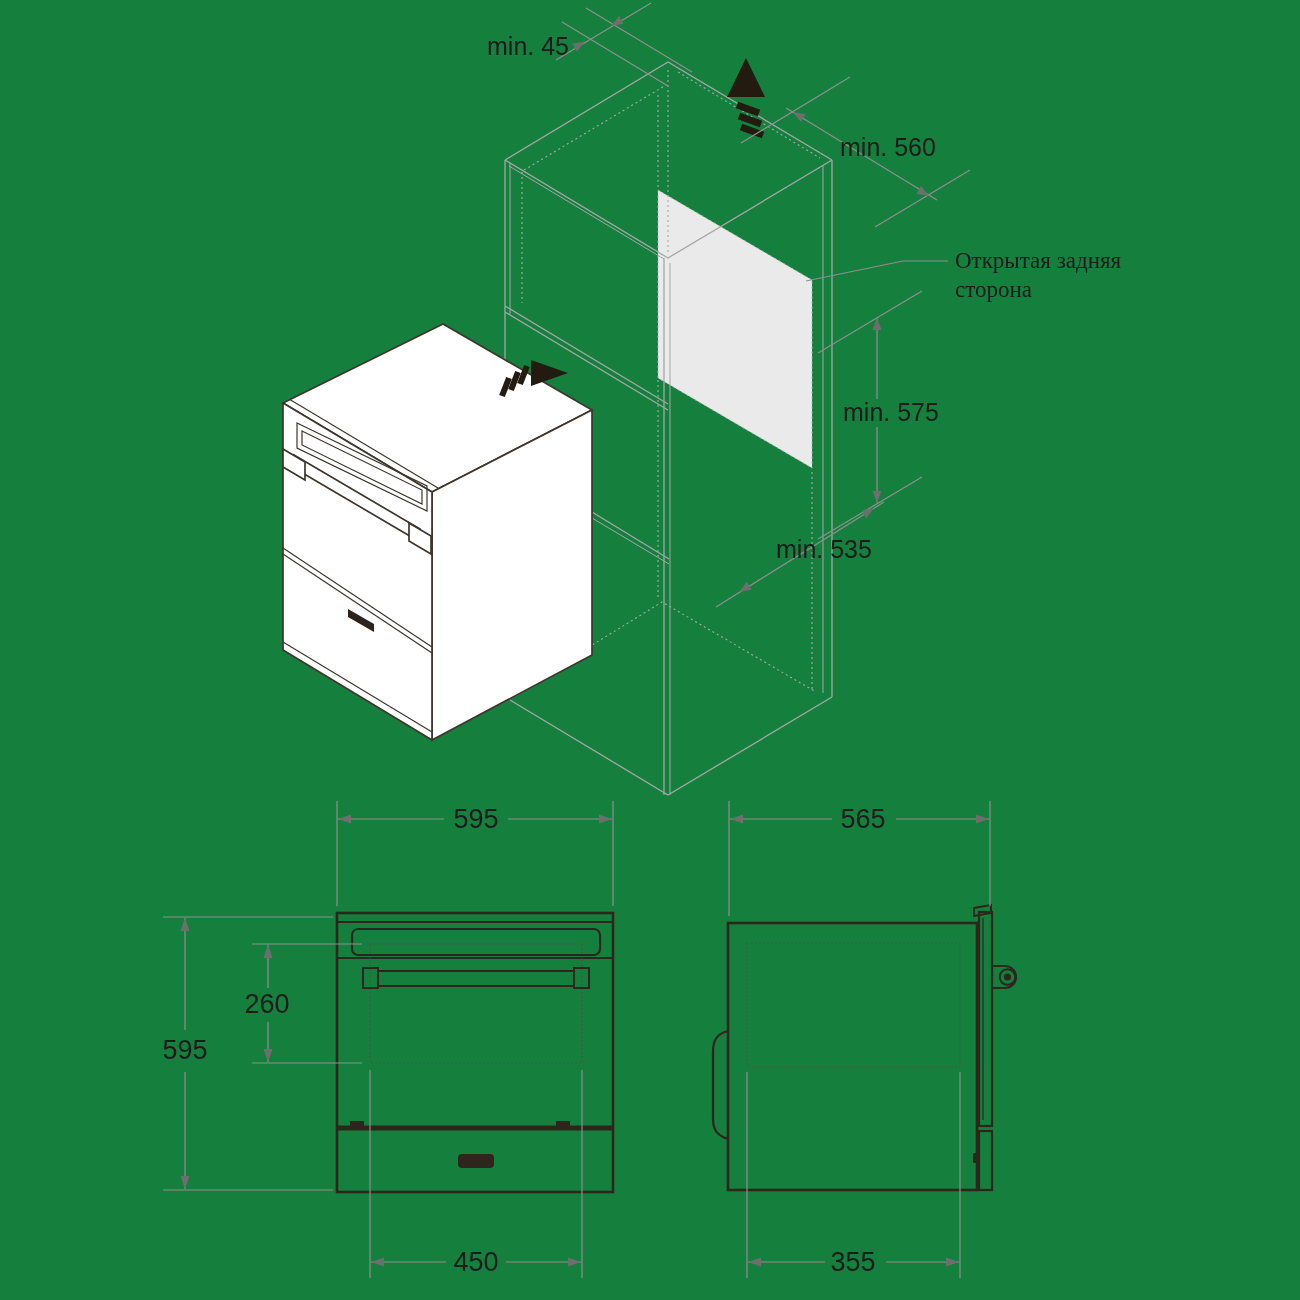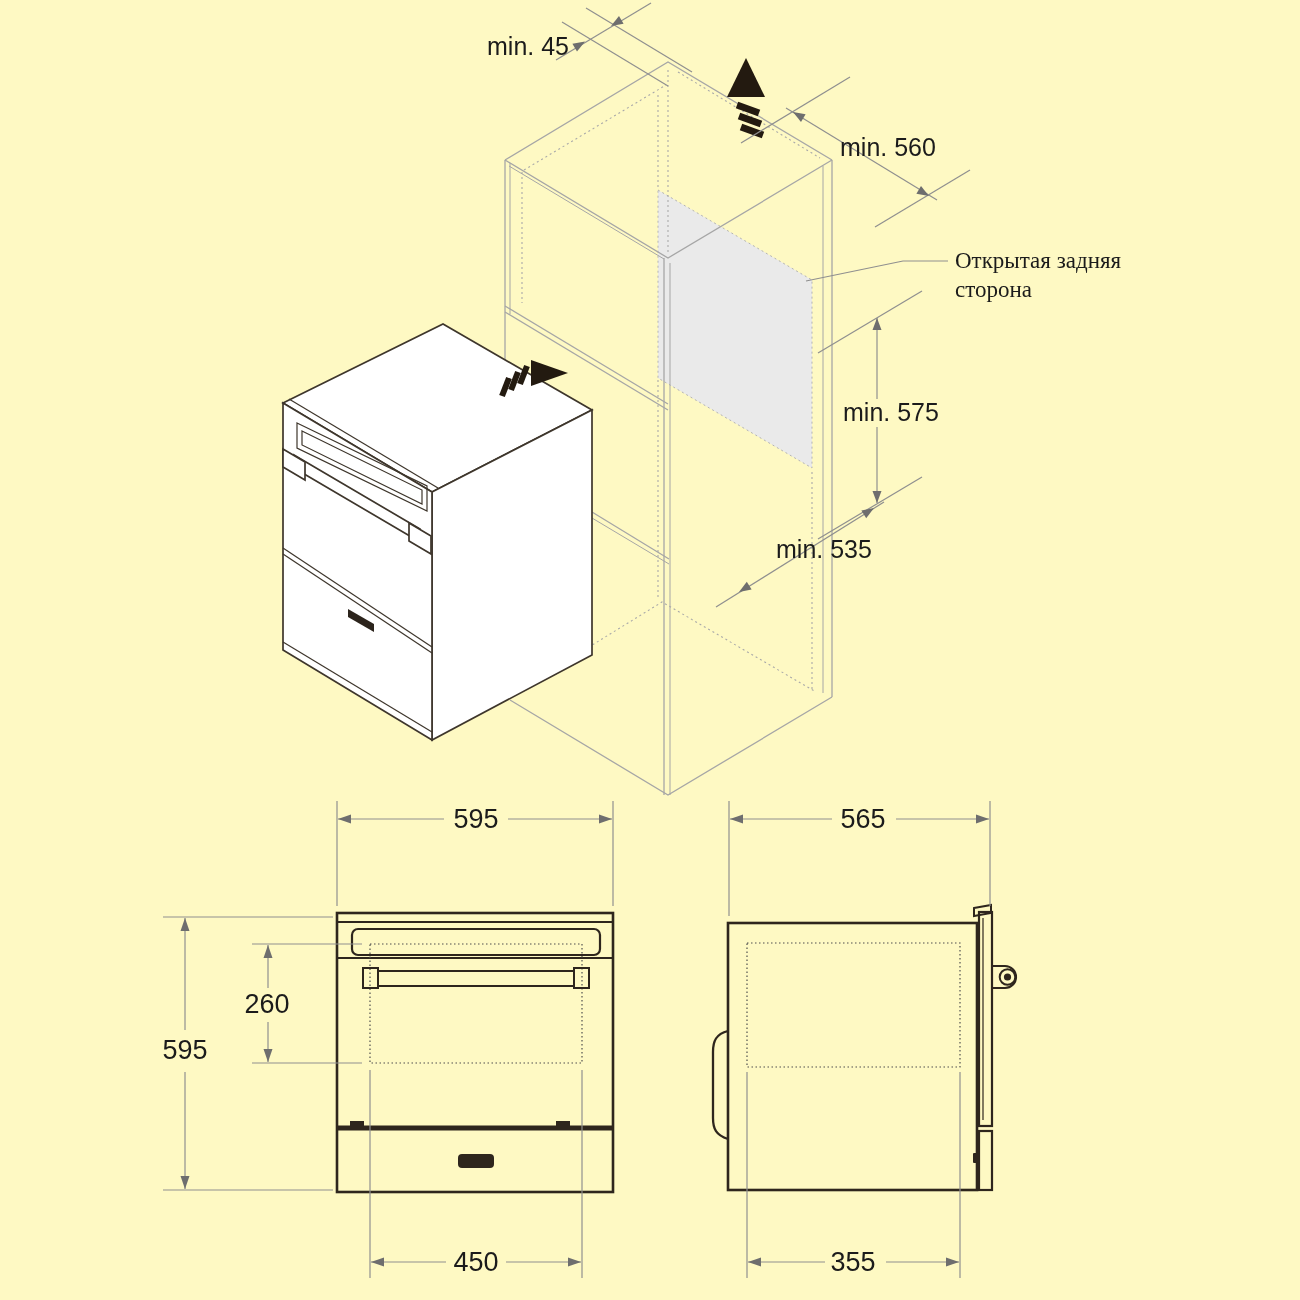--- a/index.html
+++ b/index.html
@@ -1,16 +1,16 @@
 <!DOCTYPE html>
 <html><head>
 <meta charset="utf-8">
 <style>
   html,body{margin:0;padding:0;background:#fff;}
-  .stage{width:1300px;height:1300px;background:#fef9c3;position:relative;font-family:"Liberation Sans",sans-serif;}
+  .stage{width:1300px;height:1300px;background:#15803d;position:relative;font-family:"Liberation Sans",sans-serif;}
   svg{display:block;}
   .cab{stroke:#a6a6a6;stroke-width:1.3;fill:none;}
   .cabthin{stroke:#a6a6a6;stroke-width:1;fill:none;}
   .cabdot{stroke:#a9a9a9;stroke-width:1.1;fill:none;stroke-dasharray:2 3;}
   .oven{stroke:#3e362c;stroke-width:1.7;fill:#ffffff;}
   .ovenline{stroke:#3e362c;stroke-width:1.2;fill:none;}
   .dim{stroke:#8f8f8f;stroke-width:1.2;fill:none;}
   .dimarrow{fill:#6e6e6e;stroke:none;}
   .blackarrow{fill:#231a10;stroke:none;}
   .blackstripe{stroke:#231a10;fill:none;stroke-width:7;}

